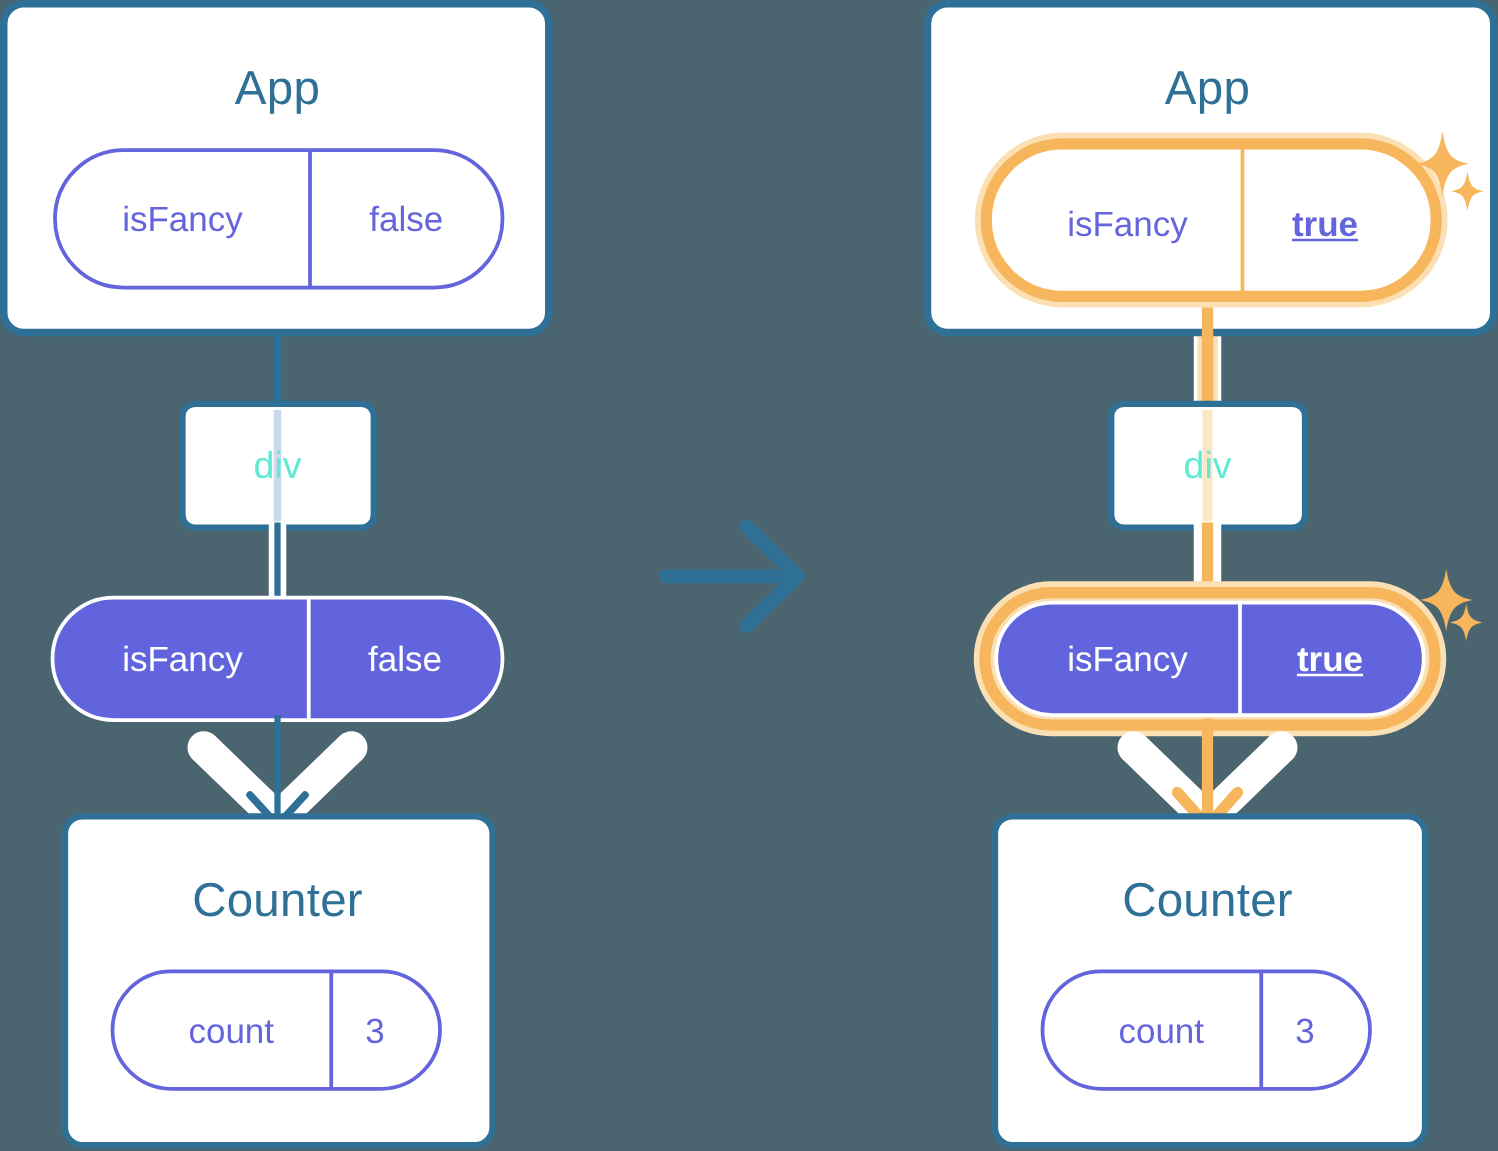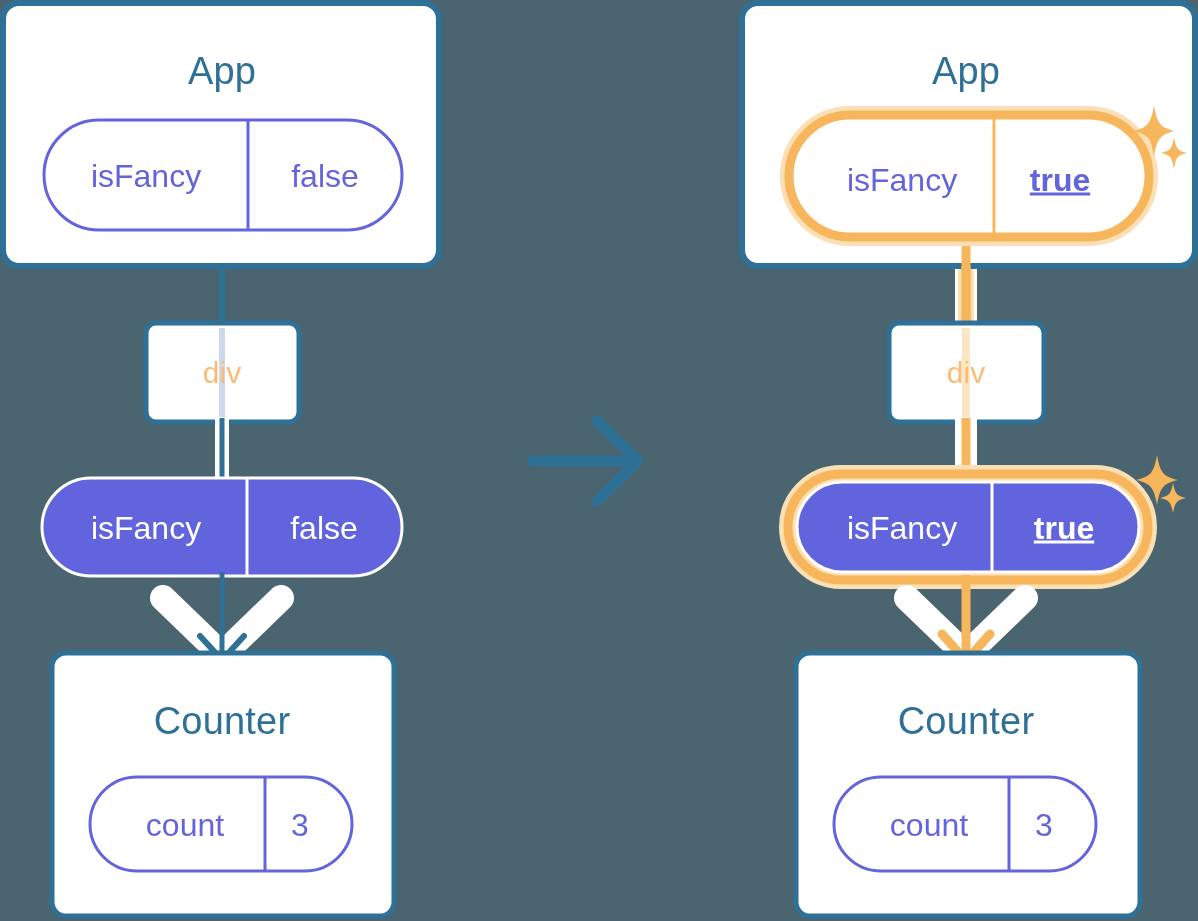--- a/index.html
+++ b/index.html
@@ -11,26 +11,26 @@
   }
   #stage{position:relative;width:996px;height:921px;}
   svg.layer{position:absolute;left:0;top:0;width:1198px;height:921px;}
 
   
   .lbl{position:absolute;white-space:nowrap;pointer-events:none;}
   .title{
     color:#2e7096;font-size:38px;letter-spacing:.2px;
     transform:translateX(-50%);
   }
-  .pill-txt{font-size:32px;transform:translate(-50%,-50%);}
+  .pill-txt{font-size:28px;transform:translate(-50%,-50%);}
   .pill-txt.outline{color:#6464dc;}
   .pill-txt.filled{color:#ffffff;}
   .pill-txt.bold{font-weight:bold;text-decoration:underline;}
   .node-txt{
-    color:#fdba74;font-size:30px;transform:translate(-50%,-50%);
+    color:#5eead4;font-size:30px;transform:translate(-50%,-50%);
   }
 </style>
 </head>
 <body>
 
 <div id="stage">
 
   <svg class="layer" viewBox="0 0 1198 921">
 
     <g>

